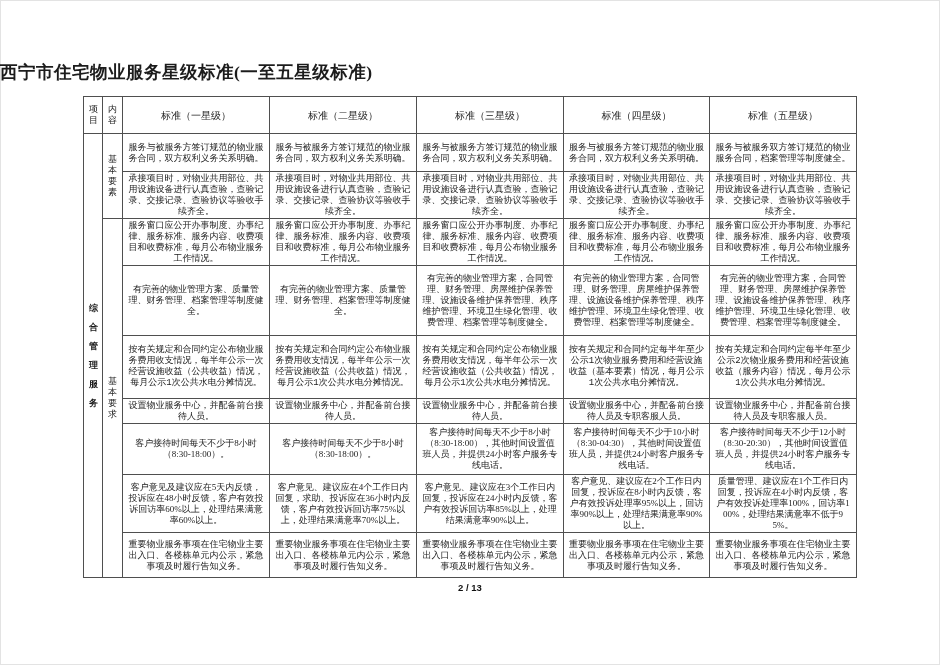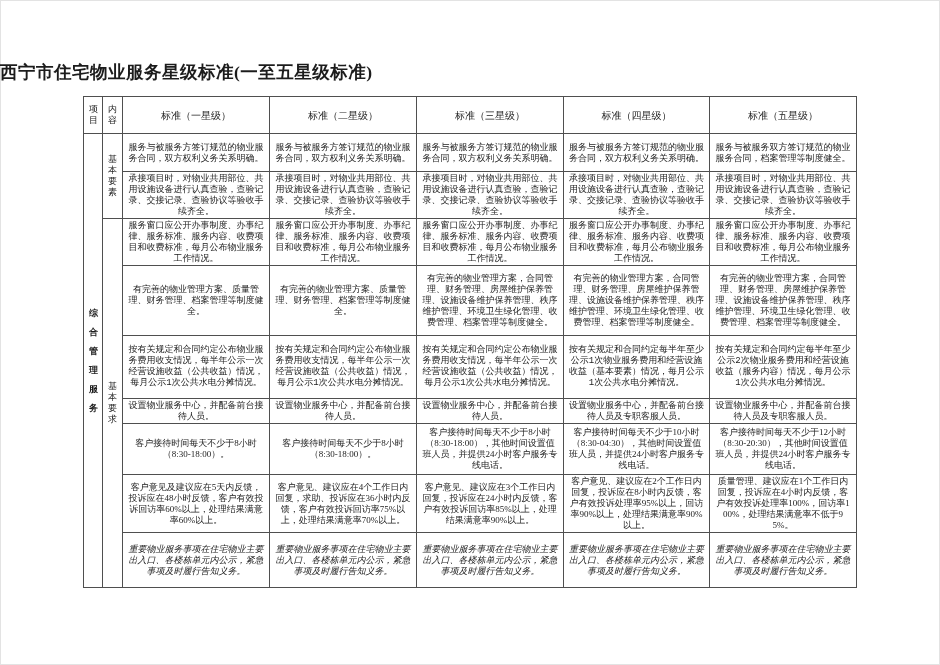--- a/index.html
+++ b/index.html
@@ -59,21 +59,21 @@
   }
   tr.hdr     { height: 37px; }
   tr.r1      { height: 38px; }
   tr.r2      { height: 47px; }
   tr.r3      { height: 31px; }
   tr.r4      { height: 70px; }
   tr.r5      { height: 63px; font-family: Liberation Mono, monospace; }
   tr.r6      { height: 21px; }
   tr.r7      { height: 51px; }
   tr.r8      { height: 57px; }
-  tr.r9      { height: 55px; font-style: italic; }
+  tr.r9      { height: 45px; }
   .page-footer {
     position: absolute;
     left: 0;
     right: 0;
     top: 582px;
     text-align: center;
     font-family: "Liberation Sans", "DejaVu Sans", sans-serif;
     font-size: 9.5px;
     font-weight: bold;
     color: #111111;
@@ -168,14 +168,15 @@
     <tr class="r9">
       <td>重要物业服务事项在住宅物业主要出入口、各楼栋单元内公示，紧急事项及时履行告知义务。</td>
       <td>重要物业服务事项在住宅物业主要出入口、各楼栋单元内公示，紧急事项及时履行告知义务。</td>
       <td>重要物业服务事项在住宅物业主要出入口、各楼栋单元内公示，紧急事项及时履行告知义务。</td>
       <td>重要物业服务事项在住宅物业主要出入口、各楼栋单元内公示，紧急事项及时履行告知义务。</td>
       <td>重要物业服务事项在住宅物业主要出入口、各楼栋单元内公示，紧急事项及时履行告知义务。</td>
     </tr>
   </tbody>
     </table>
 
+  <div class="page-footer">2 / 13</div>
 
 </div>
 
 </body></html>

